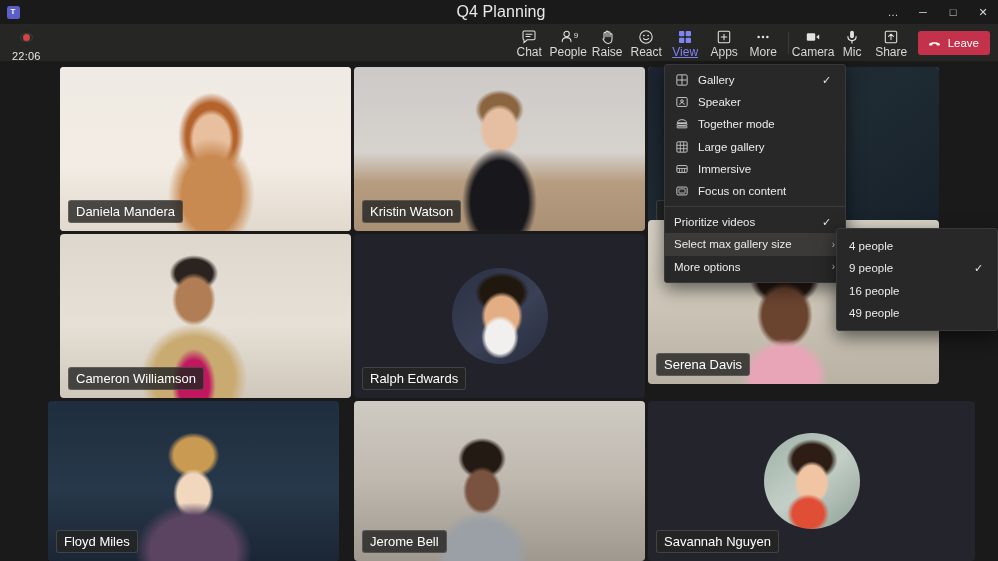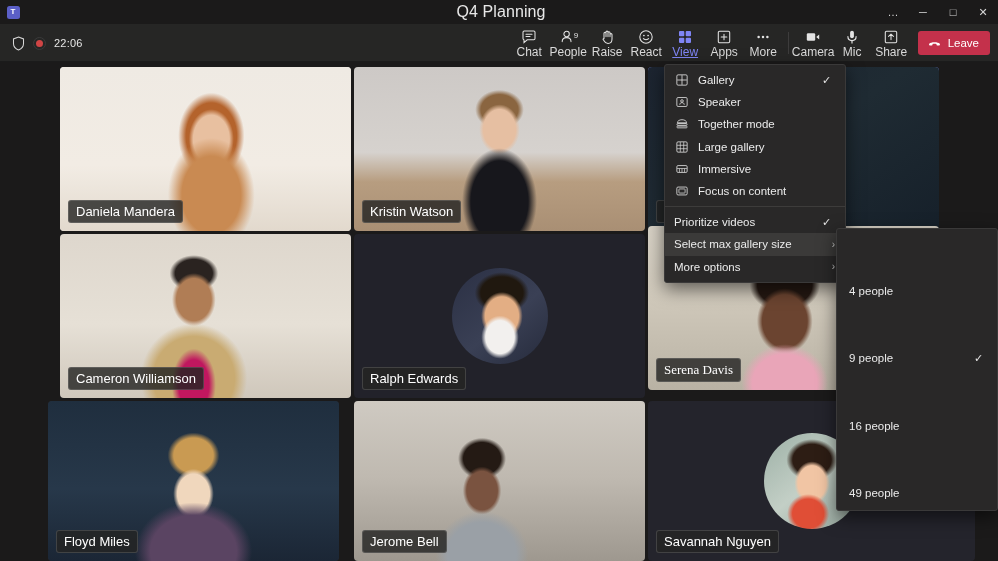--- a/index.html
+++ b/index.html
@@ -49,21 +49,21 @@
 
   
   .toolbar {
     position: absolute; top: 24px; left: 0;
     width: 998px; height: 38px;
     background: #262625;
     border-bottom: 1px solid #1b1b1b;
   }
   .tb-left {
     position: absolute; left: 12px; top: 0; height: 38px;
-    display: flex; align-items: center; gap: 8px;
+    display: flex; align-items: center; gap: 8px; flex-direction: column;
   }
   .shield { width: 13px; height: 15px; }
   .rec-dot {
     width: 13px; height: 13px; border-radius: 50%;
     border: 1.5px solid #3a3a3a;
     display: flex; align-items: center; justify-content: center;
   }
   .rec-dot i {
     display: block; width: 7px; height: 7px; border-radius: 50%;
     background: #d04545;
@@ -154,21 +154,21 @@
   .mrow.hl { background: #3b3a39; }
   .mrow .mico { width: 15px; display: flex; align-items: center; justify-content: center; }
   .mrow .mlabel { flex: 1; white-space: nowrap; }
   .mrow .check { width: 13px; color: #e6e6e6; font-size: 11px; }
   .mrow .chev { width: 10px; color: #c9c9c9; font-size: 10px; text-align: right; }
   .msep { height: 1px; background: #3d3c3b; margin: 4px 0; }
 
   #view-menu { left: 664px; top: 64px; width: 182px; }
   #view-menu .mrow { height: 22.2px; }
   #size-menu { left: 836px; top: 228px; width: 162px; padding: 6px 0; }
-  #size-menu .mrow { height: 22.3px; padding-left: 12px; margin-top: 45px; }
+  #size-menu .mrow { height: 22.3px; padding-left: 12px; }
 </style>
 </head>
 <body>
 
 <div id="app">
 
   <div class="titlebar">
     <div class="tb-logo">
       <div class="glyph">T</div>
     </div>
@@ -354,21 +354,21 @@
       <div class="avatar-wrap">
         <div class="avatar" style="background:
                radial-gradient(ellipse 26px 30px at 50% 72%, #f2f0ee 0%, #f2f0ee 55%, rgba(242,240,238,0) 72%),
                radial-gradient(ellipse 26px 30px at 52% 50%, #e3ae84 0%, #e3ae84 64%, rgba(227,174,132,0) 80%),
                radial-gradient(ellipse 34px 26px at 52% 26%, #20180f 0%, #20180f 62%, rgba(32,24,15,0) 80%),
                linear-gradient(140deg, #2b3044 0%, #3a4055 55%, #262b3c 100%);"></div>
       </div>
       <div class="namebadge">Ralph Edwards</div>
     </div>
 
-    <div class="tile" style="left:648px; top:164px; width:291px; height:164px;font-family:Liberation Serif, serif;">
+    <div class="tile" style="left:648px; top:158px; width:291px; height:164px;">
       <div class="media" style="background:
              radial-gradient(ellipse 62px 56px at 47% 96%, #e9a5b8 0%, #e9a5b8 52%, rgba(233,165,184,0) 70%),
              radial-gradient(ellipse 34px 40px at 47% 58%, #6b4430 0%, #6b4430 66%, rgba(107,68,48,0) 82%),
              radial-gradient(ellipse 44px 34px at 47% 36%, #241812 0%, #241812 62%, rgba(36,24,18,0) 80%),
              linear-gradient(to bottom, #d8d2c6 0%, #cfc8ba 45%, #b9b2a4 100%);"></div>
       <div class="namebadge">Serena Davis</div>
     </div>
 
     <div class="tile" style="left:48px; top:339px; width:291px; height:160px;">
       <div class="media" style="background:

